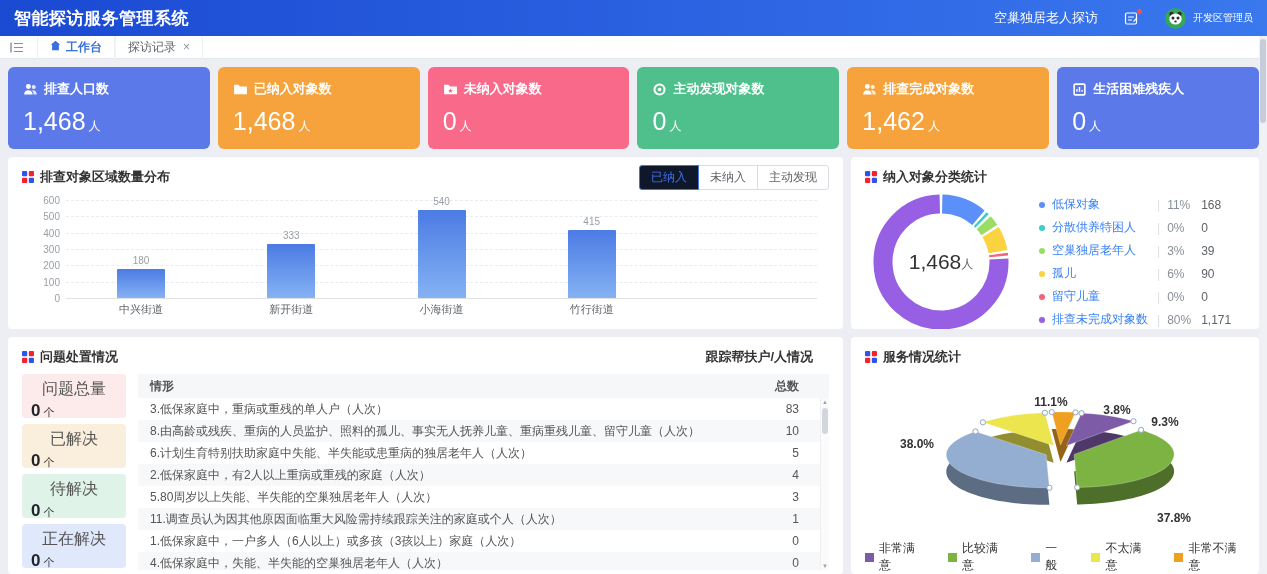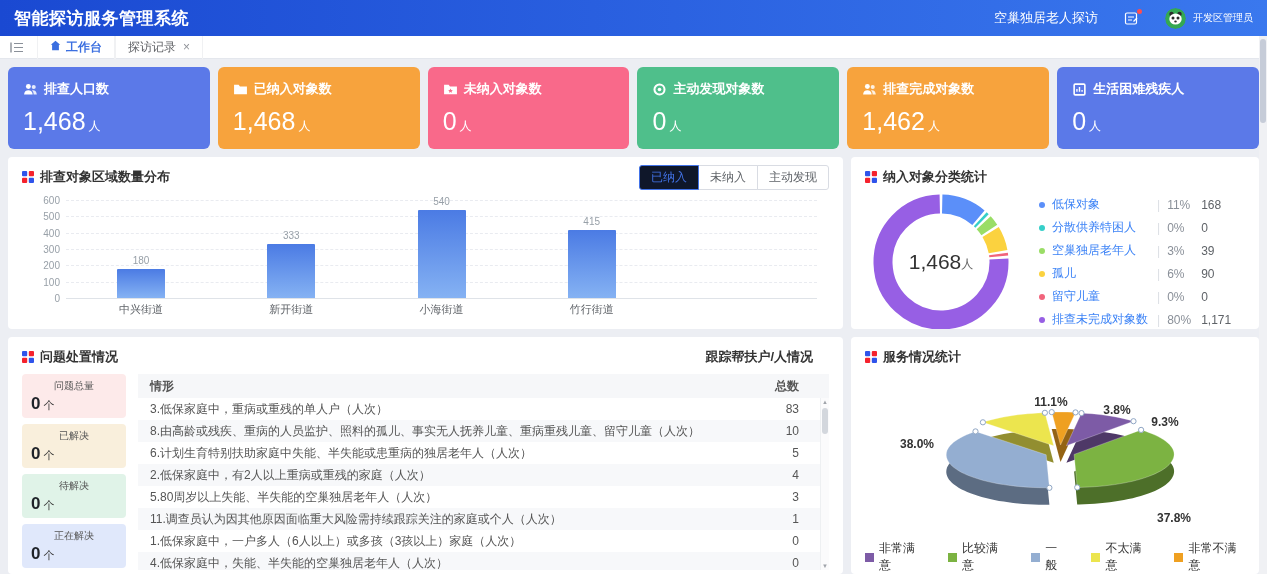--- a/index.html
+++ b/index.html
@@ -73,21 +73,21 @@
   .dl-dot { width:6px; height:6px; border-radius:50%; margin-right:7px; flex:none; }
   .dl-name { width:98px; color:#3b82f6; }
   .dl-sep { color:#dcdfe5; margin:0 7px; }
   .dl-pct { width:34px; color:#8a9099; }
   .dl-cnt { color:#5f6368; }
 
   
   .issue-body { display:flex; gap:12px; margin-top:6px; height:196px; }
   .pbox-col { width:104px; flex:none; }
   .pbox { border-radius:4px; height:44px; padding:5px 9px; margin-bottom:6px; }
-  .pbox-label { font-size:10px; color:#555; text-align:center; }
+  .pbox-label { font-size:16px; color:#555; text-align:center; }
   .pbox-val { margin-top:1px; }
   .pbox-val .num { font-size:17px; font-weight:bold; color:#1f2329; }
   .pbox-val .unit { font-size:11px; color:#333; margin-left:3px; }
   .itable { flex:1; position:relative; overflow:hidden; }
   .itable-head { display:flex; align-items:center; background:#f6f7f9; height:24px; font-size:12px; font-weight:bold; color:#555; padding:0 30px 0 12px; }
   .itable-head .col-r { margin-left:auto; }
   .trow { display:flex; align-items:center; height:22px; font-size:12px; color:#555; padding:0 30px 0 12px; }
   .trow.alt { background:#f7f8fa; }
   .ttext { flex:1; white-space:nowrap; overflow:hidden; }
   .tnum { margin-left:auto; }

